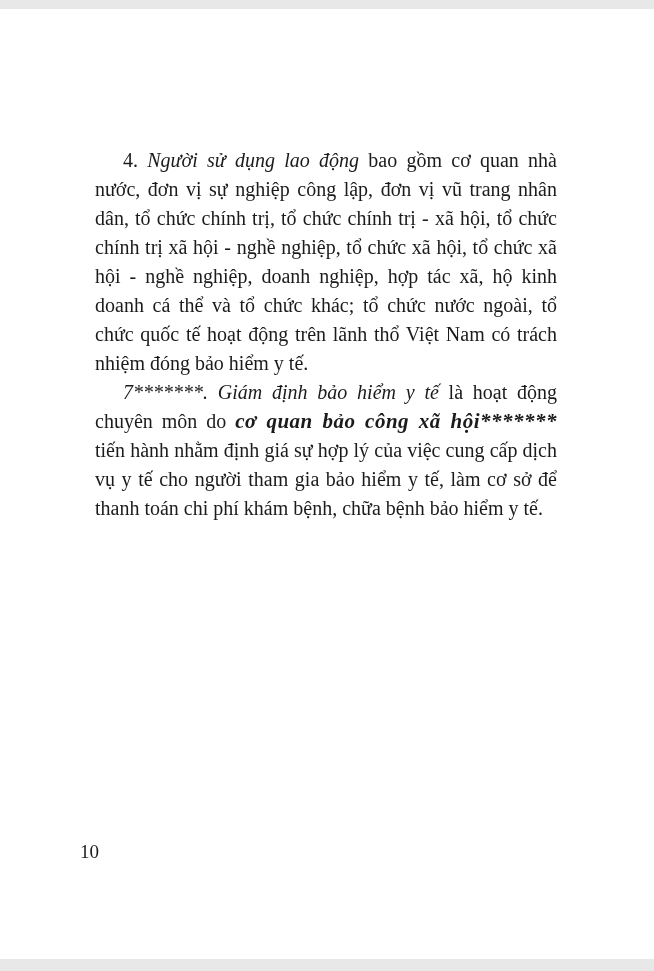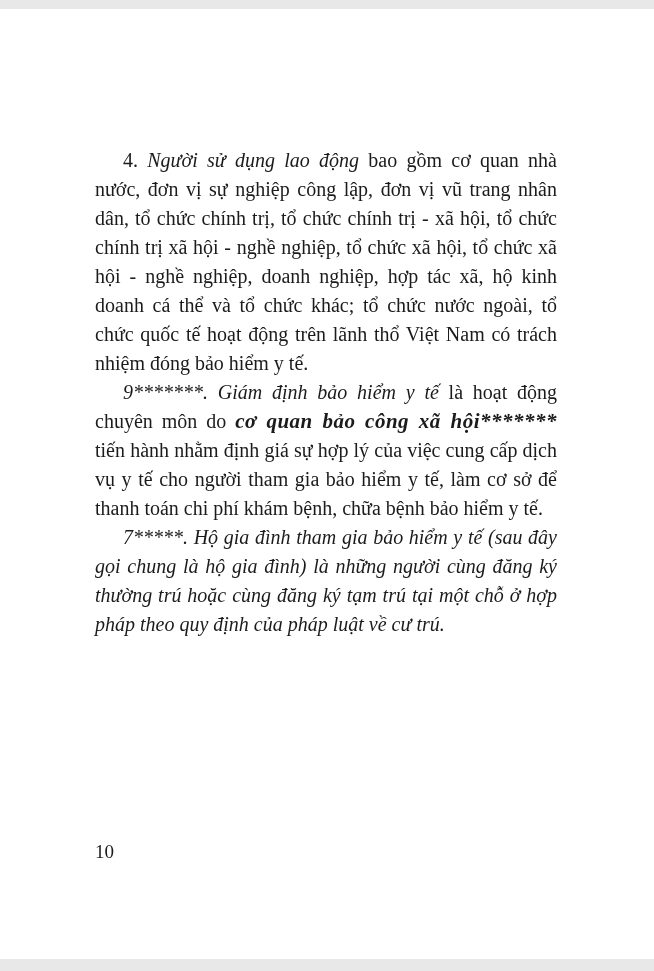--- a/index.html
+++ b/index.html
@@ -43,35 +43,34 @@
   .run-n { font-style: normal; }
   .run-i { font-style: italic; }
   .run-bi {
     font-style: italic;
     font-weight: bold;
     font-size: 1.05em;
     letter-spacing: 0.5px;
   }
   .page-number {
     position: absolute;
-    left: 95px;
+    left: 80px;
     top: 841px;
     color: var(--ink, #1b1b1b);
     font-size: 19px;
     line-height: 22px;
   }
 </style>
 </head>
 <body>
 
 <div class="scan" style="--paper: #ffffff; --edge: #e8e8e8; --ink: #1b1b1b;">
   <div class="edge edge-top"></div>
 
   <div class="text-block">
       <p class="para"><span class="run-n">4. </span><span class="run-i">Người sử dụng lao động</span><span class="run-n"> bao gồm cơ quan nhà nước, đơn vị sự nghiệp công lập, đơn vị vũ trang nhân dân, tổ chức chính trị, tổ chức chính trị - xã hội, tổ chức chính trị xã hội - nghề nghiệp, tổ chức xã hội, tổ chức xã hội - nghề nghiệp, doanh nghiệp, hợp tác xã, hộ kinh doanh cá thể và tổ chức khác; tổ chức nước ngoài, tổ chức quốc tế hoạt động trên lãnh thổ Việt Nam có trách nhiệm đóng bảo hiểm y tế.</span></p>
-      <p class="para"><span class="run-i">9*******. Giám định bảo hiểm y tế </span><span class="run-n"> là hoạt động chuyên môn do </span><span class="run-bi">cơ quan bảo công xã hội*******</span><span class="run-n"> tiến hành nhằm định giá sự hợp lý của việc cung cấp dịch vụ y tế cho người tham gia bảo hiểm y tế, làm cơ sở để thanh toán chi phí khám bệnh, chữa bệnh bảo hiểm y tế.</span></p>
-      <p class="para"><span class="run-i">7*****. Hộ gia đình tham gia bảo hiểm y tế (sau đây gọi chung là hộ gia đình) là những người cùng đăng ký thường trú hoặc cùng đăng ký tạm trú tại một chỗ ở hợp pháp theo quy định của pháp luật về cư trú.</span></p>
+      <p class="para"><span class="run-i">7*******. Giám định bảo hiểm y tế </span><span class="run-n"> là hoạt động chuyên môn do </span><span class="run-bi">cơ quan bảo công xã hội*******</span><span class="run-n"> tiến hành nhằm định giá sự hợp lý của việc cung cấp dịch vụ y tế cho người tham gia bảo hiểm y tế, làm cơ sở để thanh toán chi phí khám bệnh, chữa bệnh bảo hiểm y tế.</span></p>
     </div>
 
   <div class="page-number">10</div>
 
   <div class="edge edge-bottom"></div>
 </div>
 
 </body></html>

